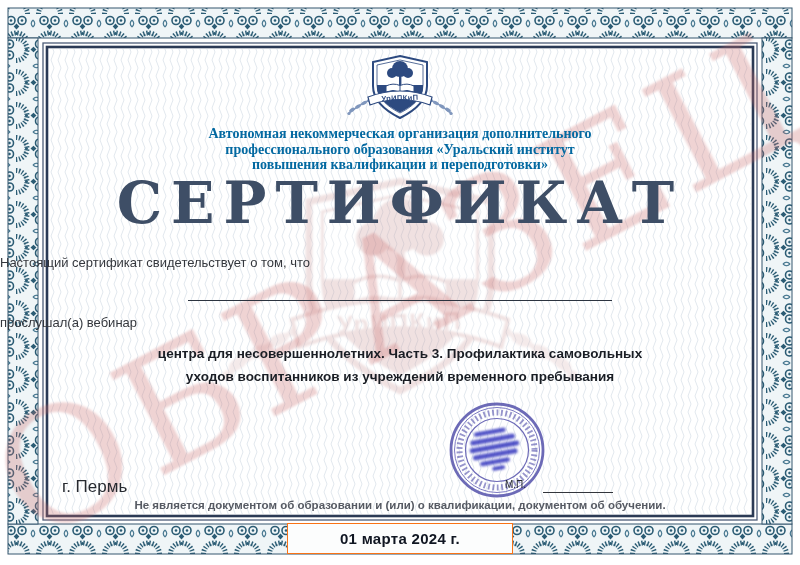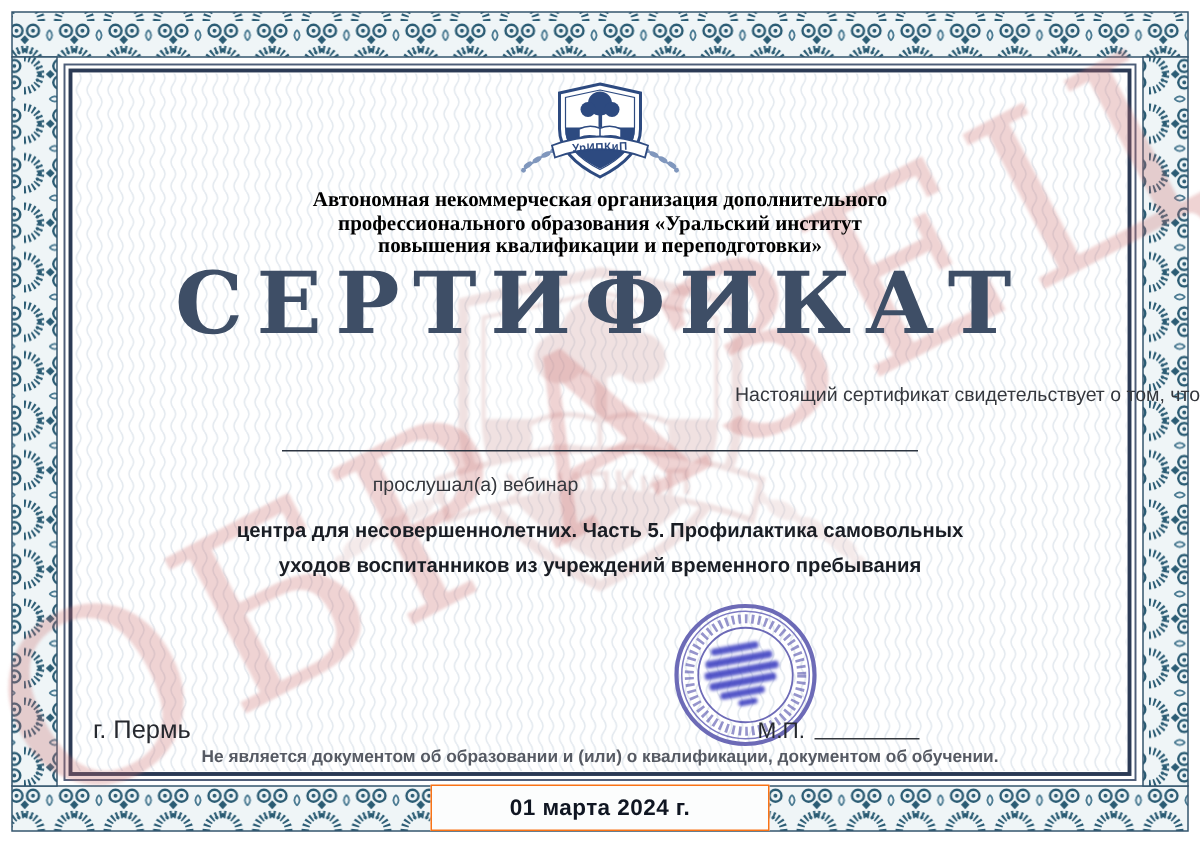--- a/index.html
+++ b/index.html
@@ -32,33 +32,33 @@
   .emblem--faint .ink{fill:#cf9f9f;}
   .emblem--faint .line{stroke:#cf9f9f;}
   .emblem--faint .paper{fill:#fff;stroke:#cf9f9f;}
   .emblem--faint .leaf{fill:#ddbcbc;}
   .emblem--faint .stem{stroke:#ddbcbc;}
   .emblem--faint .btext{fill:#cf9f9f;}
 
   
   .org{left:0;top:126px;width:800px;text-align:center;z-index:3;
        font-family:"Liberation Serif",serif;font-weight:bold;
-       font-size:14px;line-height:15.5px;color:#000000;}
+       font-size:14px;line-height:15.5px;color:#0369a1;}
   .cert-title{left:0;top:168px;width:800px;text-align:center;z-index:3;
        font-family:"DejaVu Serif",serif;font-weight:bold;
        font-size:57px;line-height:70px;letter-spacing:9px;color:#3e4e66;}
-  .intro{left:0;top:255px;width:800px;text-align:right;font-size:13px;color:#34373d;z-index:3;}
+  .intro{left:0;top:255px;width:800px;text-align:left;font-size:13px;color:#34373d;z-index:3;}
   .recipient{left:0;top:279px;width:800px;text-align:center;font-size:14.5px;font-weight:bold;color:#15181d;z-index:3;}
   .name-rule{left:188px;top:300px;width:424px;border-top:1.6px solid #2c3440;z-index:3;}
-  .action{left:0;top:315px;width:634px;text-align:center;font-size:13px;color:#34373d;z-index:3;}
+  .action{left:0;top:315px;width:634px;font-size:13px;color:#34373d;z-index:3;}
   .topic{left:0;top:342px;width:800px;text-align:center;font-size:13.5px;font-weight:bold;
          line-height:23px;color:#191d24;z-index:3;}
   .city{left:62px;top:477px;font-size:17px;z-index:4;text-align:center;}
   .signer{left:264px;top:458px;font-size:13px;line-height:16.5px;z-index:4;}
-  .seal-abbrev{left:505px;top:479px;font-size:15px;z-index:4;}
+  .seal-abbrev{left:505px;top:479px;font-size:10px;z-index:4;}
   .sig-line{left:543px;top:492px;width:70px;border-top:1.5px solid #33363c;z-index:4;}
   .footnote{left:0;top:499px;width:800px;text-align:center;font-size:11.5px;color:#565a63;z-index:3;font-weight:bold;}
   .date-box{
     left:287px;top:523px;width:226px;height:31px;z-index:6;
     background:#fcfdfd;border:1px solid #f97316;box-sizing:border-box;
     display:flex;align-items:center;justify-content:center;
     font-size:15px;font-weight:bold;color:#101622;letter-spacing:.3px;
   }
   .stamp{left:447px;top:400px;z-index:3;}
   .emblem-hdr{left:320px;top:52px;z-index:3;}
@@ -169,21 +169,21 @@
     <div>повышения квалификации и переподготовки»</div>
   </div>
 
   <div class="abs cert-title">СЕРТИФИКАТ</div>
 
   <div class="abs intro">Настоящий сертификат свидетельствует о том, что</div>
   <div class="abs name-rule"></div>
   <div class="abs action">прослушал(а) вебинар</div>
 
   <div class="abs topic">
-    <div>центра для несовершеннолетних. Часть 5. Профилактика самовольных</div>
+    <div>центра для несовершеннолетних. Часть 3. Профилактика самовольных</div>
     <div>уходов воспитанников из учреждений временного пребывания</div>
   </div>
 
   <svg class="abs stamp" width="100" height="100" viewBox="0 0 100 100">
     <defs>
       <filter id="blurF" x="-20%" y="-20%" width="140%" height="140%">
         <feGaussianBlur stdDeviation="1.1"></feGaussianBlur>
       </filter>
     </defs>
     <g opacity=".88">

